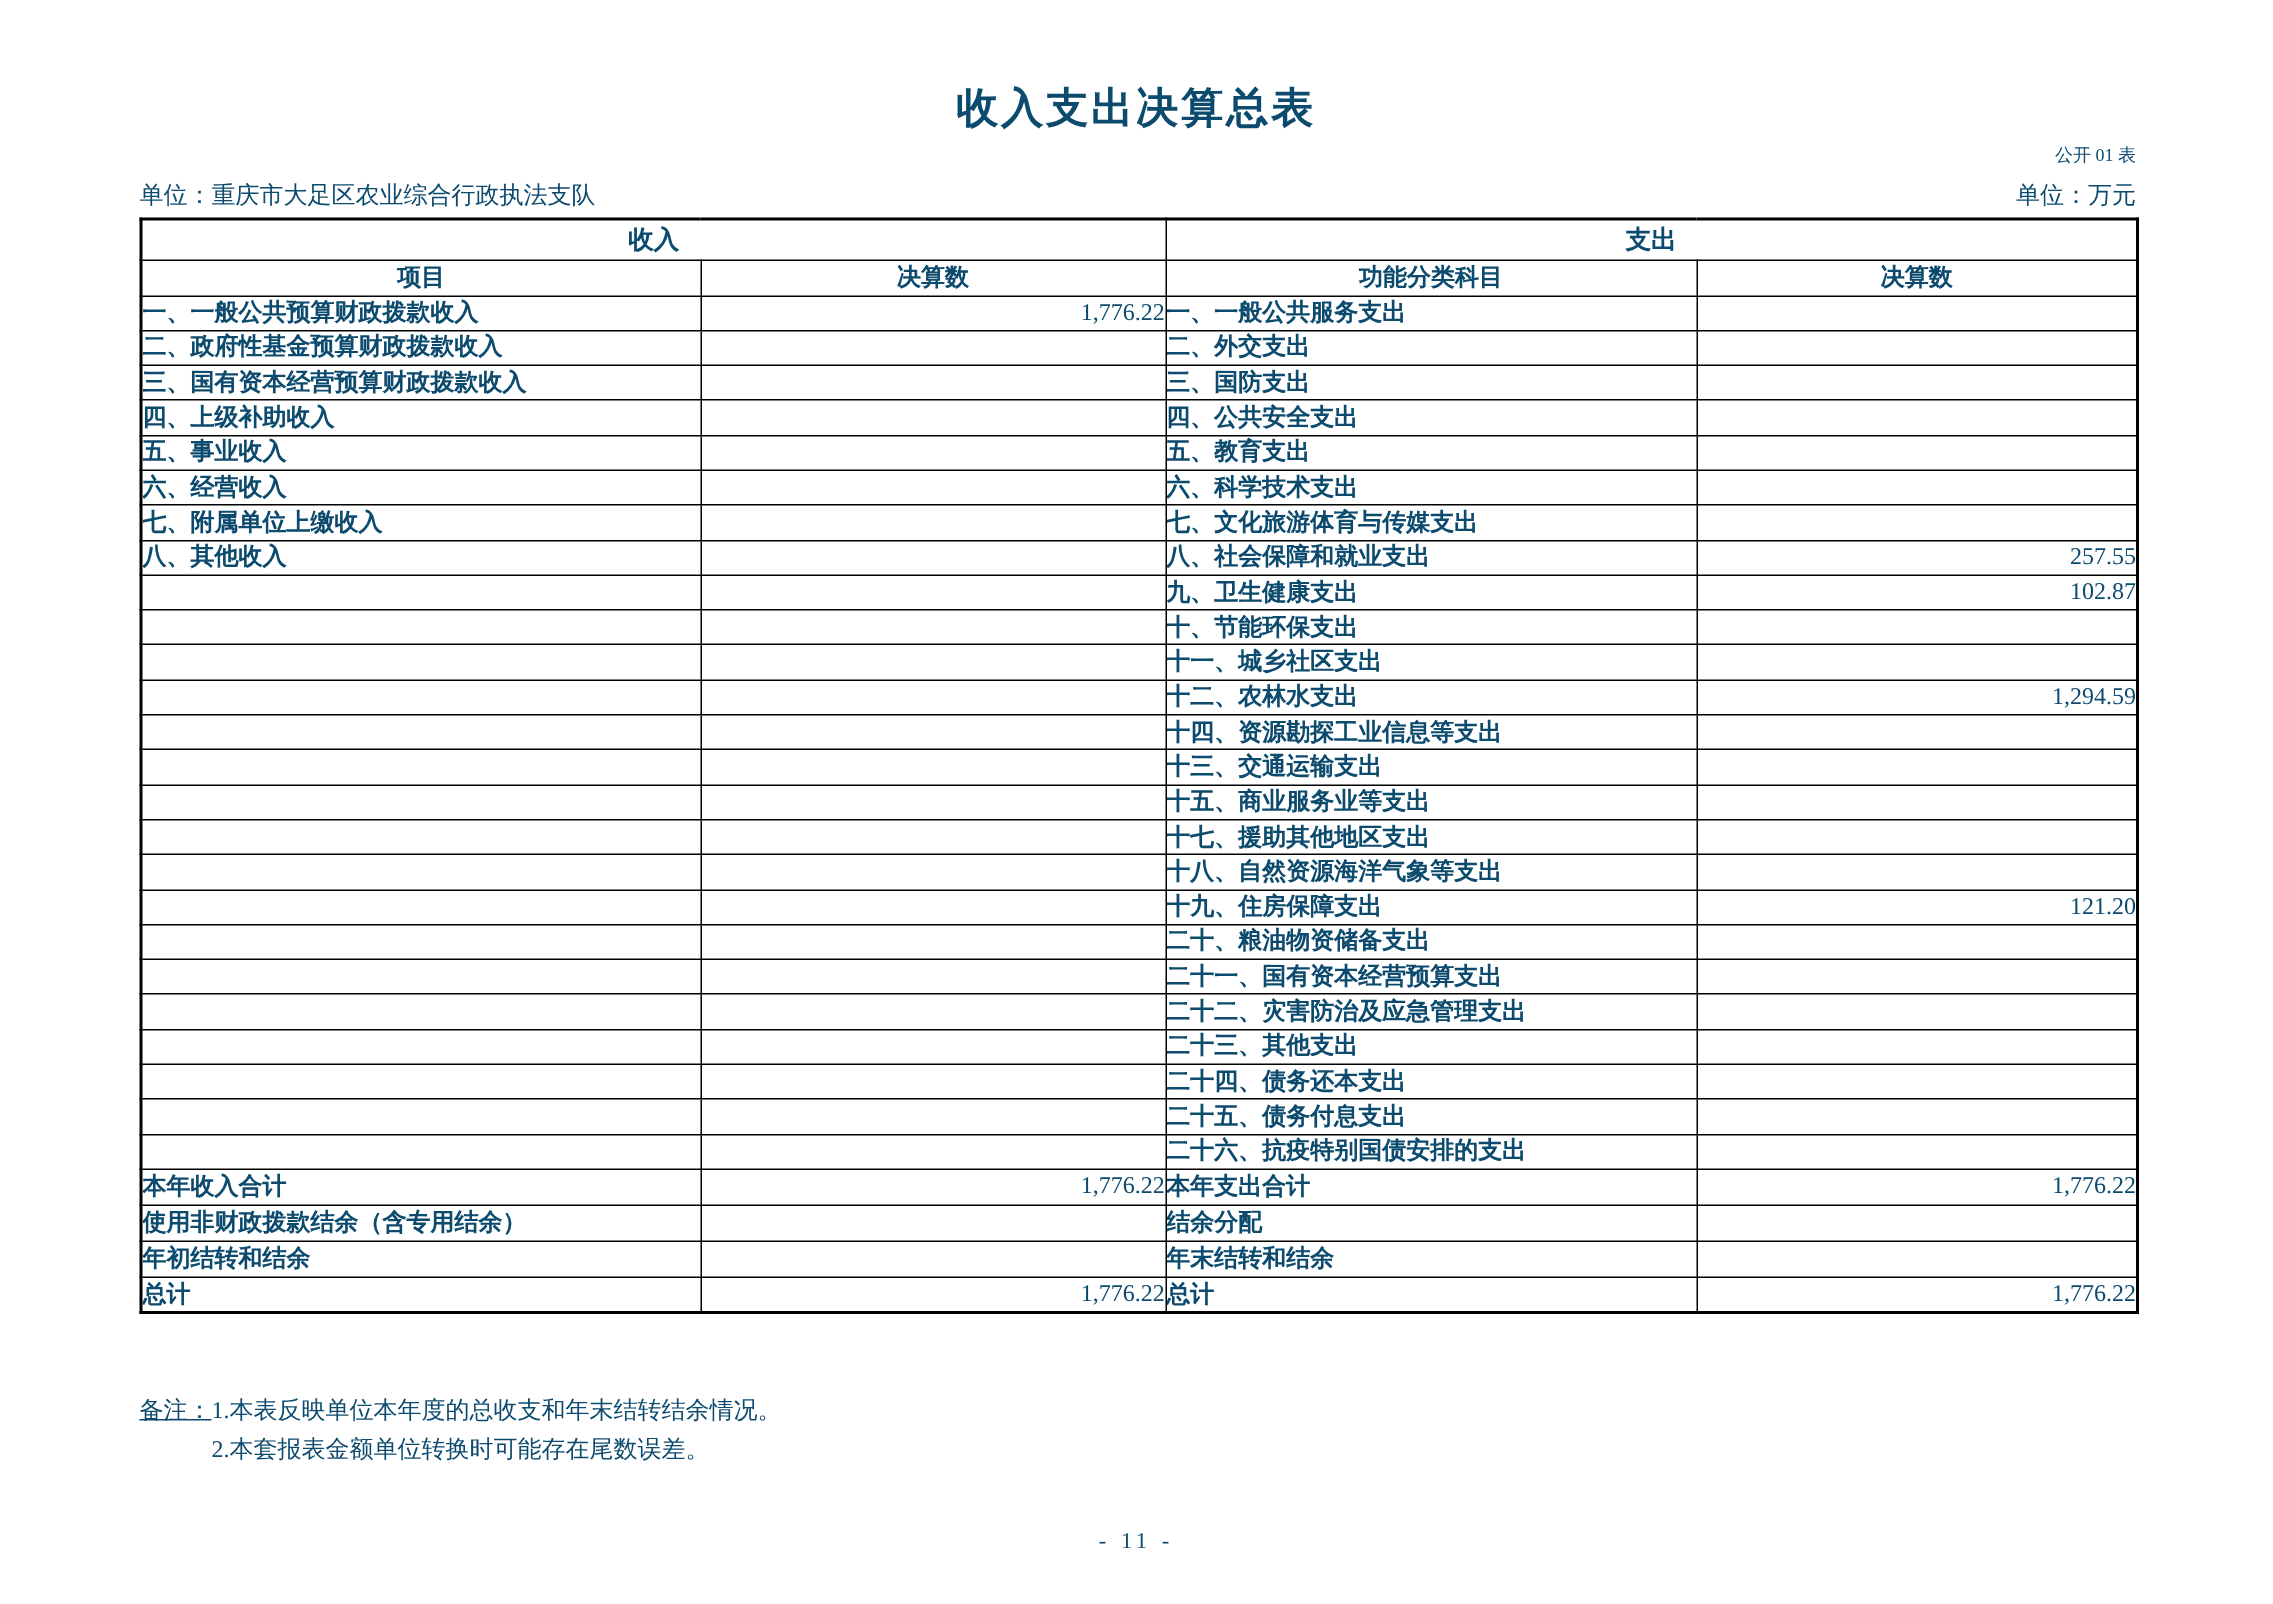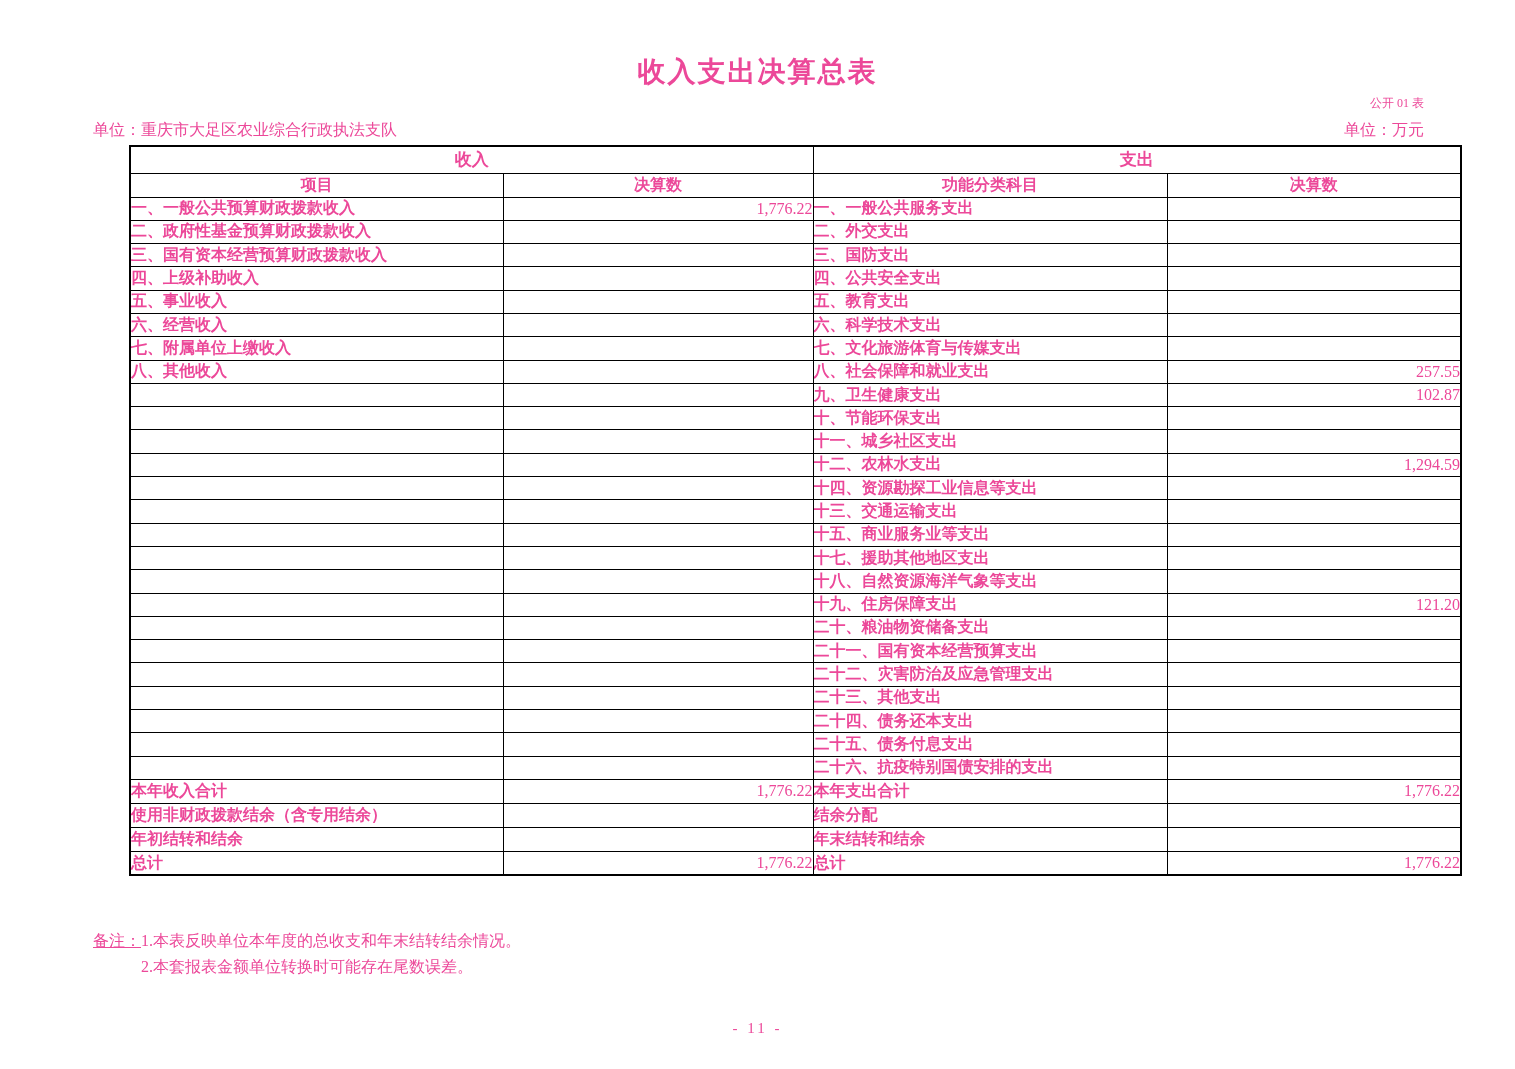--- a/index.html
+++ b/index.html
@@ -2,21 +2,21 @@
 <html><head>
 <meta charset="utf-8">
 <style>
   * { box-sizing: border-box; }
   html, body { margin: 0; padding: 0; background: #ffffff; }
   .sheet {
     position: relative;
     width: 1515px;
     height: 1069px;
     background: #ffffff;
-    color: #ec4899;
+    color: #0c4a6e;
     font-family: "Liberation Serif", "DejaVu Serif", serif;
     overflow: hidden;
   }
   .doc-title {
     position: absolute;
     top: 53px; left: 0; right: 0;
     text-align: center;
     font-size: 28px;
     font-weight: bold;
     letter-spacing: 2px;
@@ -33,21 +33,20 @@
     justify-content: space-between;
     font-size: 16px;
   }
   table.budget {
     position: absolute;
     top: 145px; left: 93px;
     width: 1331px;
     border-collapse: collapse;
     table-layout: fixed;
     border: 2px solid #000;
-    margin-left: 36px;
   }
   table.budget th, table.budget td {
     border: 1px solid #000;
     overflow: hidden;
     white-space: nowrap;
     padding: 0;
     vertical-align: middle;
   }
   tr.section-row th {
     height: 27px;

